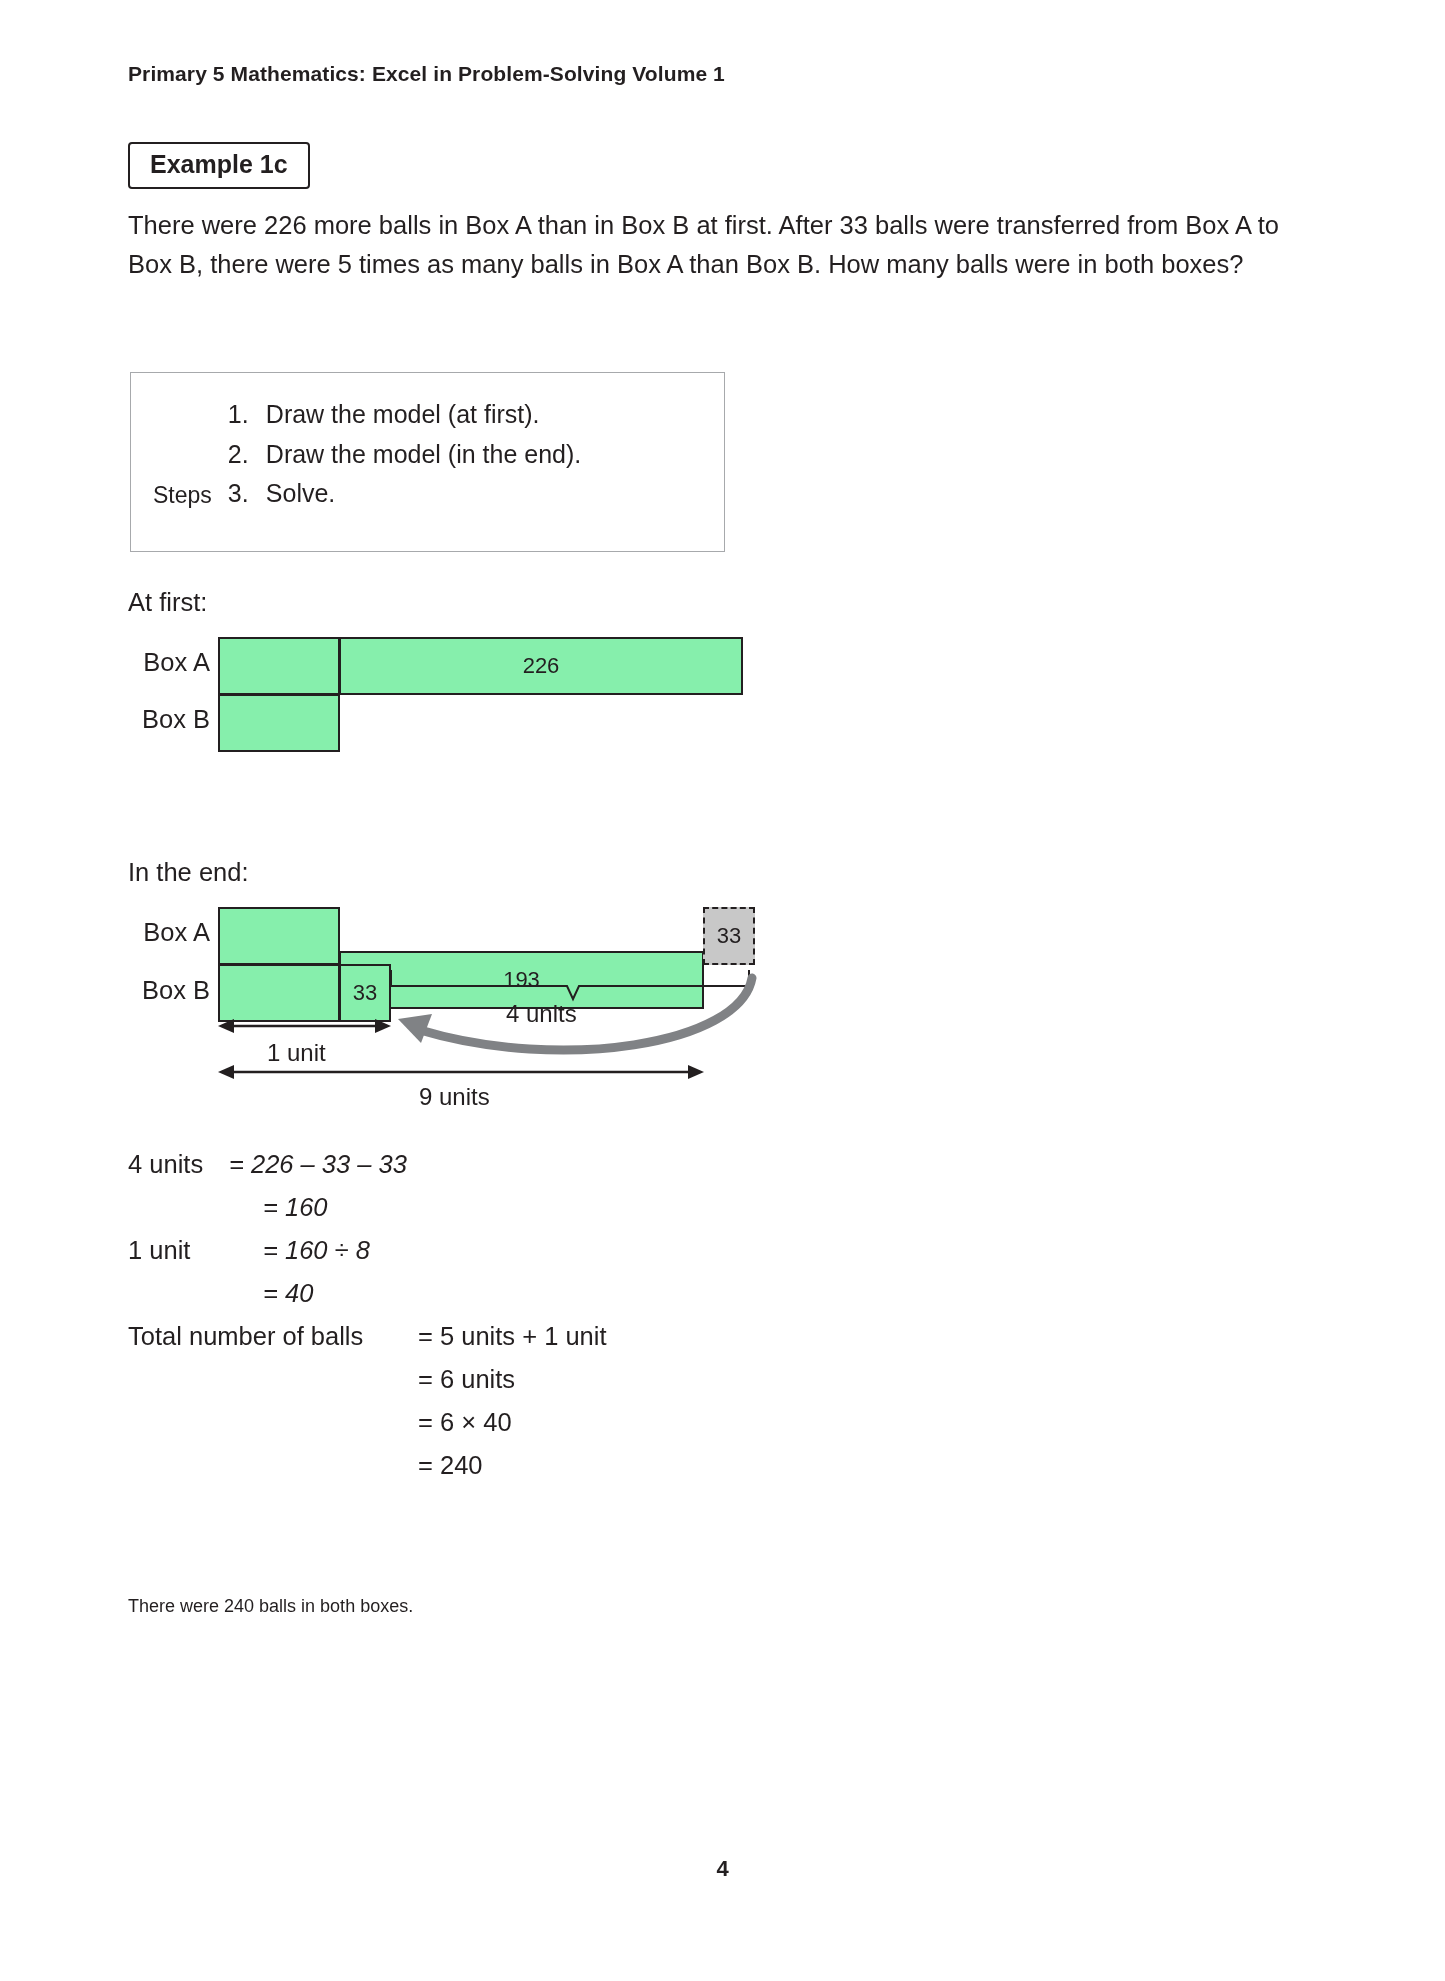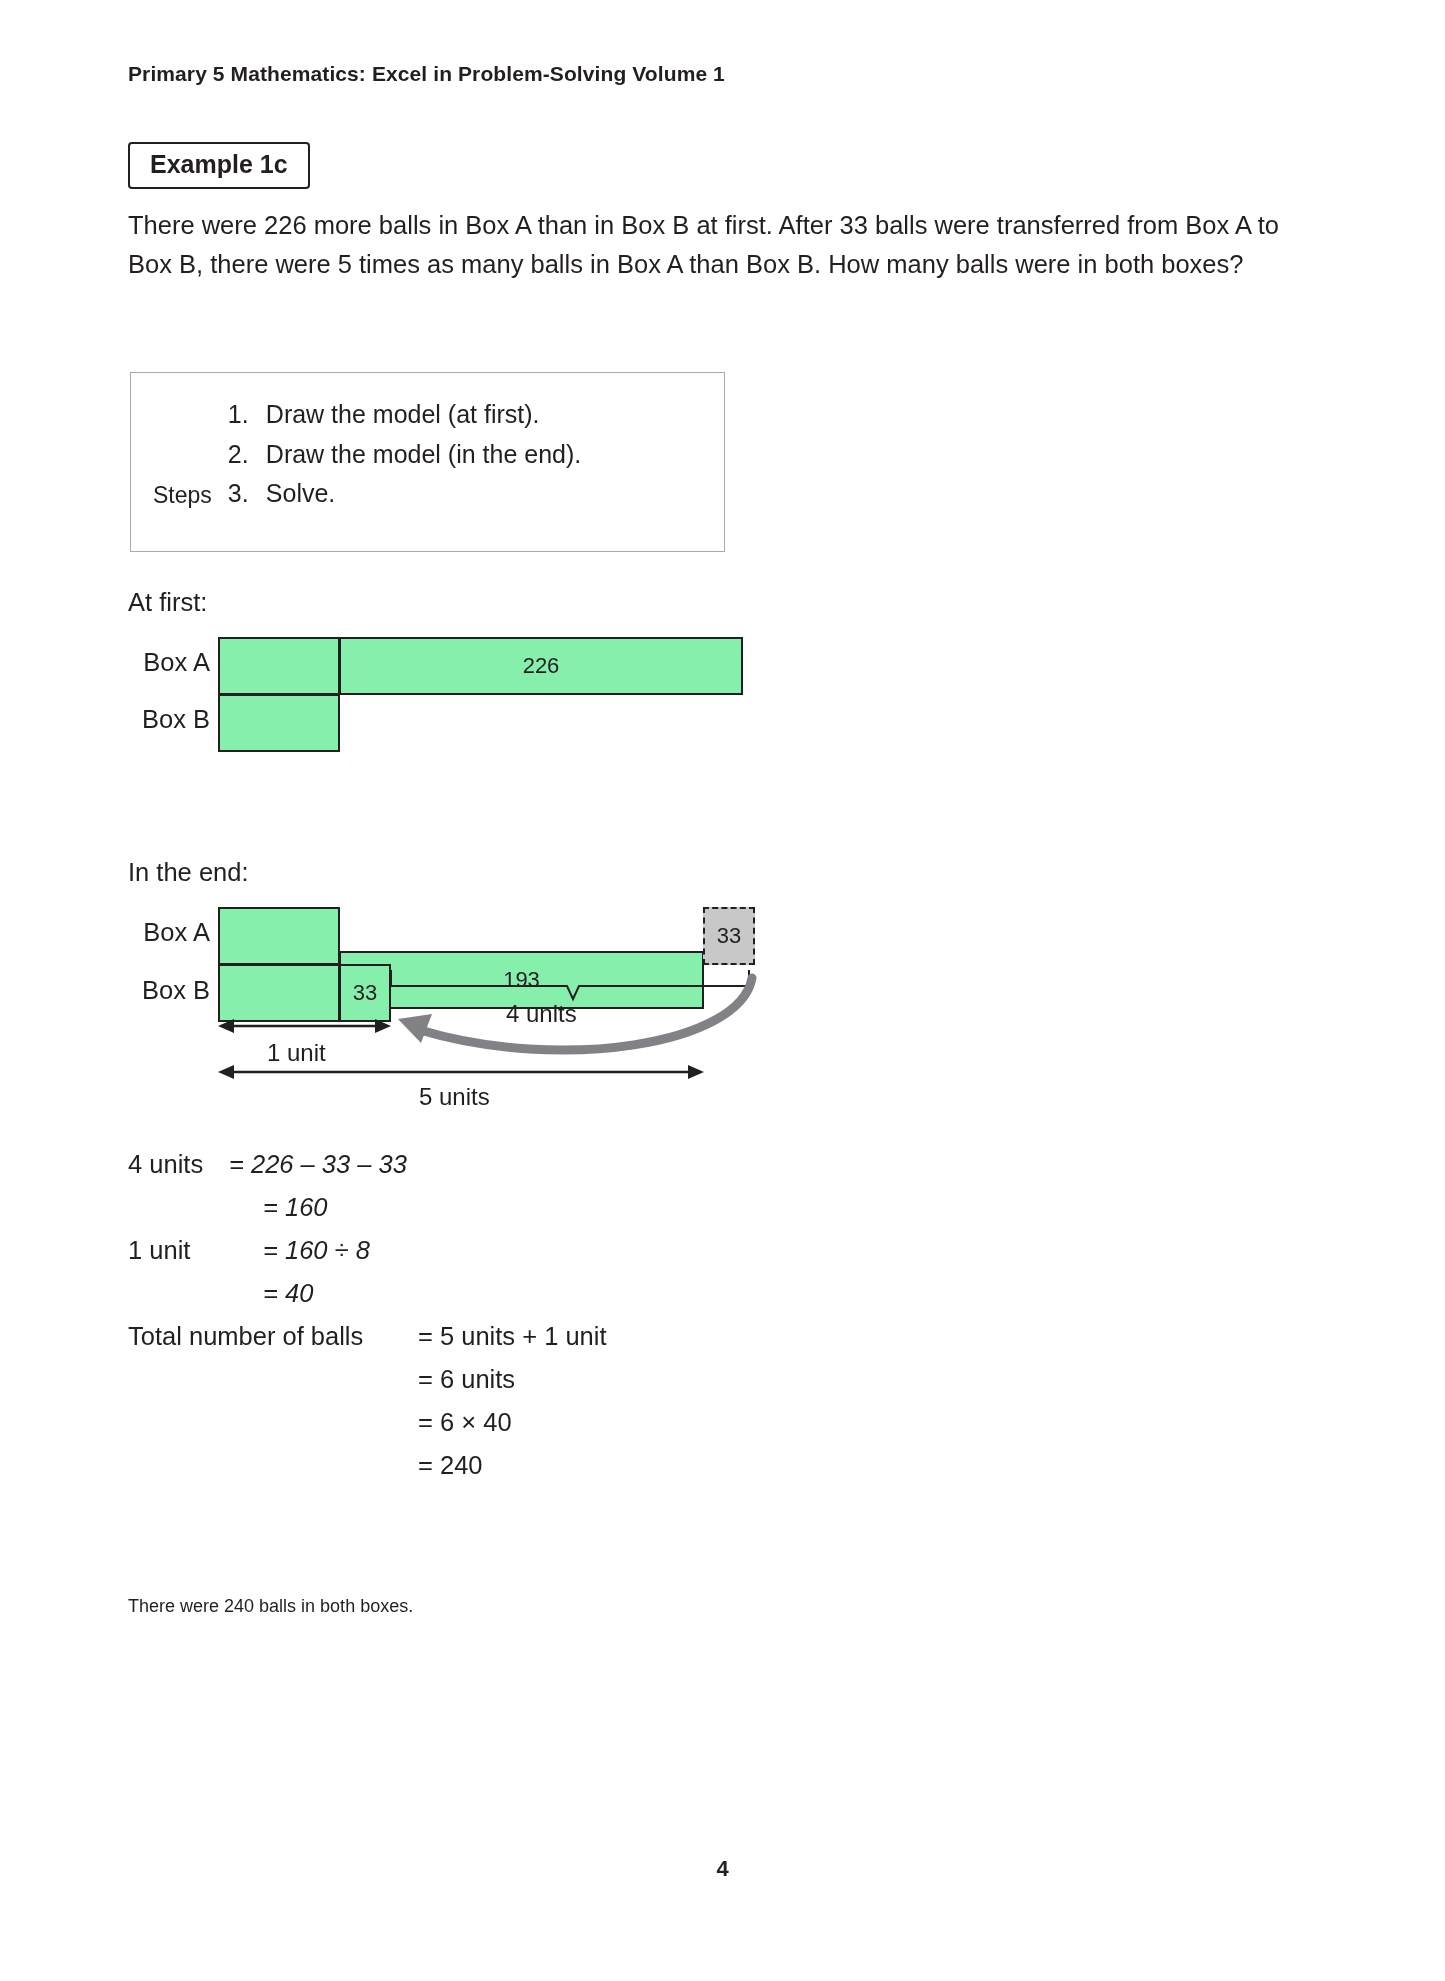--- a/index.html
+++ b/index.html
@@ -281,21 +281,21 @@
     <polygon points="218,1026 234,1019 234,1033" fill="#231f20"></polygon>
     <polygon points="391,1026 375,1019 375,1033" fill="#231f20"></polygon>
 
     <line x1="224" y1="1072" x2="698" y2="1072" stroke="#231f20" stroke-width="2.5"></line>
     <polygon points="218,1072 234,1065 234,1079" fill="#231f20"></polygon>
     <polygon points="704,1072 688,1065 688,1079" fill="#231f20"></polygon>
   </svg>
 
   <div class="annot-text" id="lbl-4units">4 units</div>
   <div class="annot-text" id="lbl-1unit">1 unit</div>
-  <div class="annot-text" id="lbl-5units">5 units</div>
+  <div class="annot-text" id="lbl-5units">9 units</div>
 
   <div class="working">
     <div class="wrow" style="position:relative;">
       <span class="w-lhs-a">4 units</span>
       <span class="w-rhs-a">= 226 – 33 – 33</span>
     </div>
     <div class="wrow" style="position:relative;">
       <span class="w-lhs-a"></span>
       <span class="w-rhs-a" style="left:135px;">= 160</span>
     </div>

